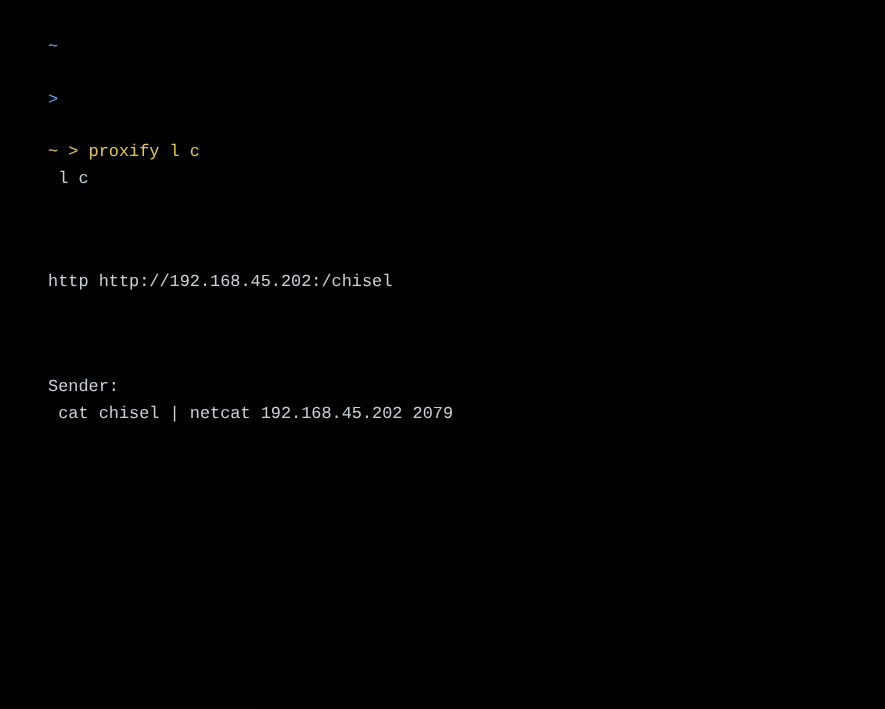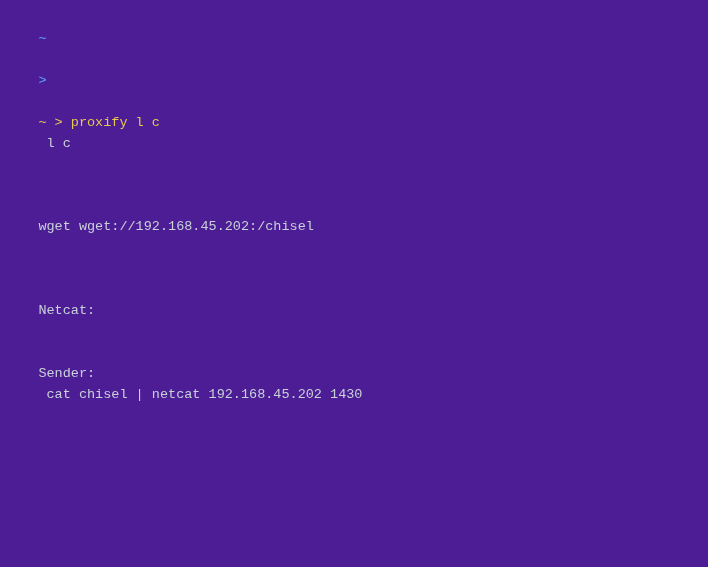--- a/index.html
+++ b/index.html
@@ -8,21 +8,21 @@
       height: 567px;
       background-color: #0d1117;
       font-family: 'Courier New', Courier, monospace;
       font-size: 13.5px;
       color: #c9d1d9;
       overflow: hidden;
     }
     .terminal {
       width: 708px;
       height: 567px;
-      background-color: #4c1d95;
+      background-color: #000000;
       padding: 8px 6px;
       overflow: hidden;
     }
     .line {
       line-height: 1.55;
       white-space: pre;
     }
     .prompt-line {
       color: #c9d1d9;
     }
@@ -50,32 +50,29 @@
     <span class="plain"> </span>
     <span class="yellow" style="color:#e6c84e;">~ &gt; proxify l c</span>
     <span class="plain"> l c</span>
   </div>
 
 
   <div class="line"> </div>
 
 
   <div class="line">
-    <span class="plain">wget wget://192.168.45.202:/chisel</span>
+    <span class="plain">http http://192.168.45.202:/chisel</span>
   </div>
 
   <div class="line"> </div>
 
-  <div class="line">
-    <span class="plain">Netcat:</span>
-  </div>
 
   <div class="line">
     <span class="underline-label">Sender:</span>
-    <span class="plain"> cat chisel | netcat 192.168.45.202 1430</span>
+    <span class="plain"> cat chisel | netcat 192.168.45.202 2079</span>
   </div>
 
   <div class="line">
     
     
   </div>
 
 </div>
 
 </body></html>

